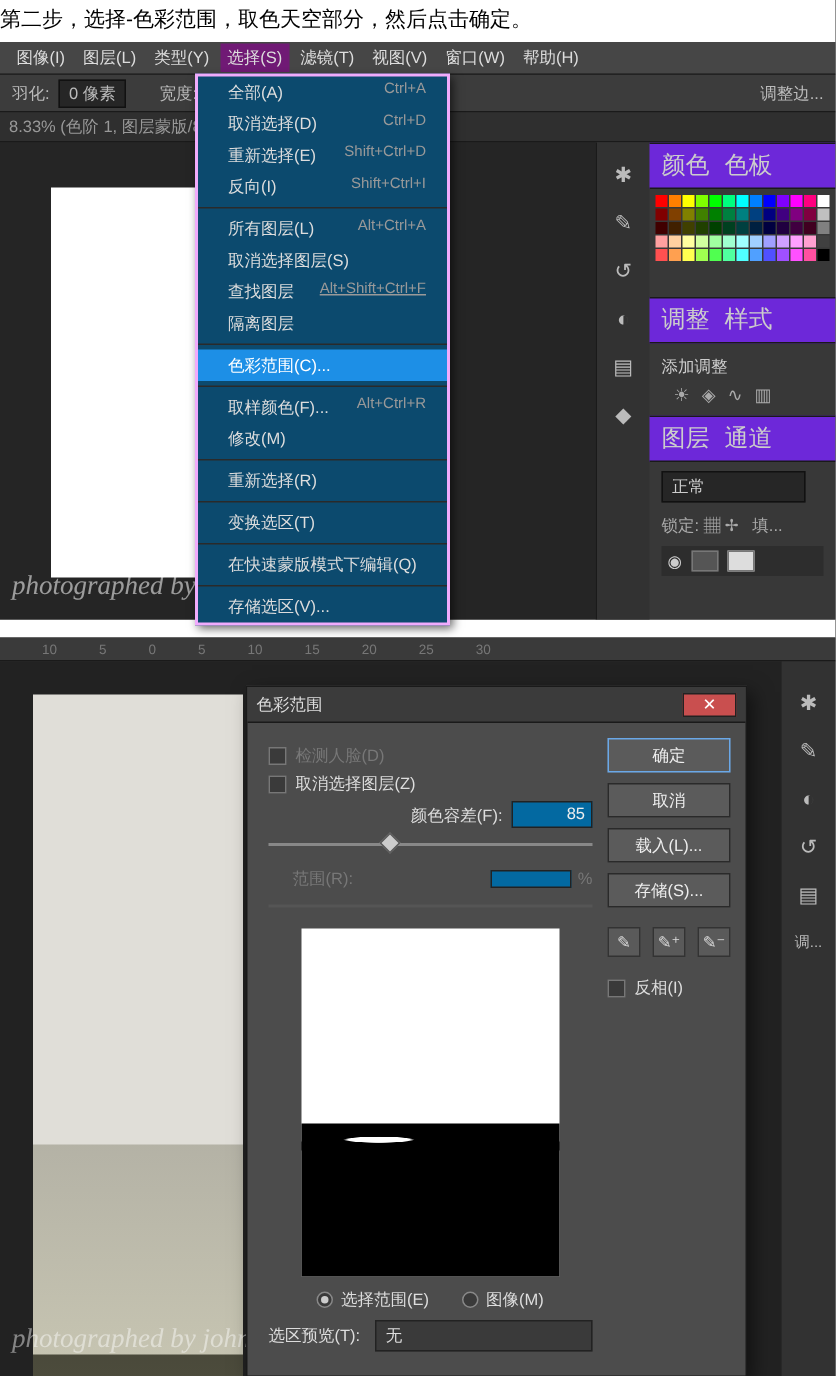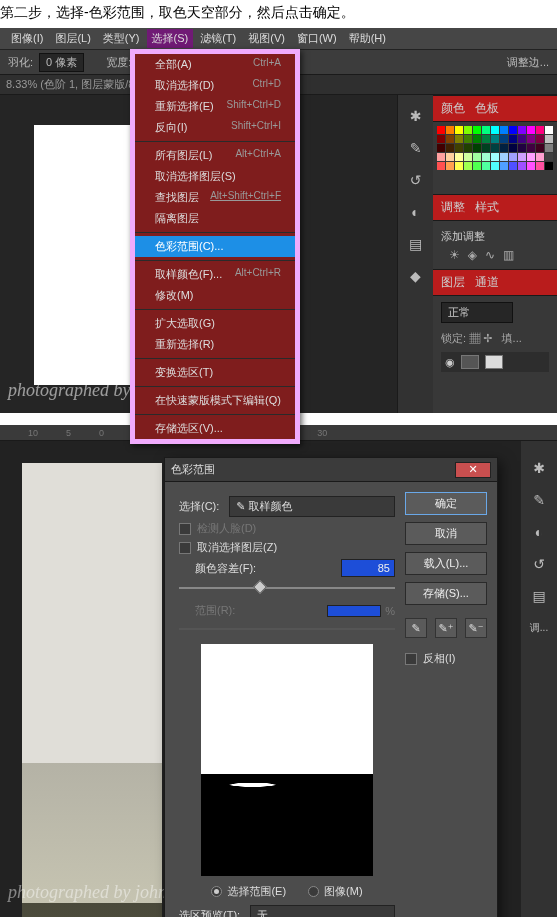--- a/index.html
+++ b/index.html
@@ -9,36 +9,36 @@
 .menubar { display:flex; background:#464646; height:21px; align-items:center; padding:0 6px; gap:2px; }
 .menubar span { padding:2px 5px; color:#ddd; }
 .menubar span.open { background:#701a75; }
 .toolbar { height:26px; background:#3c3c3c; border-top:1px solid #222; border-bottom:1px solid #1a1a1a; display:flex; align-items:center; padding:0 8px; gap:22px; color:#bbb; }
 .toolbar .seg { display:flex; gap:6px; align-items:center; }
 .tabbar { height:20px; background:#2f2f2f; display:flex; align-items:center; padding:0 6px; color:#999; border-bottom:1px solid #1a1a1a; }
 .workrow { display:flex; height:318px; }
 .canvas-area { flex:1; background:#252525; position:relative; overflow:hidden; }
 .canvas-white { position:absolute; left:34px; top:30px; width:210px; height:260px; background:#fff; }
 .watermark { position:absolute; left:8px; bottom:12px; color:rgba(255,255,255,.55); font-style:italic; font-family:cursive; font-size:18px; }
-.dropdown { position:absolute; left:130px; top:21px; width:170px; background:#7f1d1d; border:5px solid #f0abfc; box-shadow:2px 2px 6px rgba(0,0,0,.6); z-index:20; }
+.dropdown { position:absolute; left:130px; top:21px; width:170px; background:#0c4a6e; border:2px solid #f0abfc; box-shadow:2px 2px 6px rgba(0,0,0,.6); z-index:20; }
 .dropdown .mi { display:flex; justify-content:space-between; padding:3px 14px 3px 20px; color:#ddd; font-size:11px; }
 .dropdown .mi.hl { background:#1d8fe6; color:#fff; }
 .dropdown hr { border:none; border-top:1px solid #2a2a2a; margin:3px 0; }
 .rpanel { width:160px; background:#383838; border-left:1px solid #1a1a1a; display:flex; }
 .rpanel .vtab { width:36px; background:#323232; display:flex; flex-direction:column; align-items:center; gap:14px; padding-top:12px; }
 .vtab .ic { width:18px; height:18px; display:flex; align-items:center; justify-content:center; color:#bbb; font-size:14px; }
 .rpanel .pstack { flex:1; display:flex; flex-direction:column; }
 .swatches { height:72px; padding:4px; }
 .swgrid { display:grid; grid-template-columns:repeat(13,8px); grid-auto-rows:8px; gap:1px; }
 .swgrid i { display:block; width:8px; height:8px; }
-.ptitle { background:#b91c1c; padding:4px 8px; font-size:12px; color:#ccc; border-top:1px solid #1a1a1a; border-bottom:1px solid #1a1a1a; }
+.ptitle { background:#6d28d9; padding:4px 8px; font-size:16px; color:#ccc; border-top:1px solid #1a1a1a; border-bottom:1px solid #1a1a1a; }
 .adjust-body { padding:8px; font-size:11px; color:#ccc; height:48px; }
 .icons-row { display:flex; gap:8px; padding:4px 8px; color:#aaa; font-size:12px; }
 .layers { padding:4px 8px; font-size:11px; color:#ccc; height:84px; }
-.layers .combo { background:#262626; border:1px solid #111; padding:2px 6px; margin:2px 0 6px; width:72px; }
+.layers .combo { background:#262626; border:1px solid #111; padding:2px 6px; margin:2px 0 6px; width:96px; }
 .layers .lockrow { padding:2px 0; color:#aaa; }
 .layers .lr { display:flex; align-items:center; gap:6px; background:#2d2d2d; padding:3px 4px; margin-top:4px; }
 .layers .thumb { width:18px; height:14px; background:#555; border:1px solid #777; }
 
 .shot2-body { display:flex; height:492px; position:relative; }
 .ruler-top { height:16px; background:#3a3a3a; border-bottom:1px solid #1a1a1a; color:#777; font-size:9px; padding-left:28px; display:flex; gap:28px; align-items:center; }
 .canvas2 { flex:1; background:#222; position:relative; overflow:hidden; }
 .canvas-white2 { position:absolute; left:22px; top:22px; width:140px; height:440px; background:#e0ded8; }
 .ggrad { position:absolute; left:22px; bottom:10px; width:140px; height:160px; background:linear-gradient(#636148,#9c9a6d); opacity:.35; }
 .rp2 { width:36px; background:#323232; display:flex; flex-direction:column; align-items:center; gap:14px; padding-top:18px; }
@@ -46,21 +46,21 @@
 .dialog { position:absolute; left:164px; top:16px; width:334px; background:#4c4c4c; border:1px solid #1a1a1a; box-shadow:4px 4px 12px rgba(0,0,0,.5); z-index:20; color:#ddd; font-size:11px; }
 .dlg-title { background:#3b3b3b; display:flex; justify-content:space-between; align-items:center; height:24px; padding:0 6px; border-bottom:1px solid #1a1a1a; }
 .dlg-title .x { background:#c94f4f; color:#fff; width:36px; height:16px; display:flex; align-items:center; justify-content:center; font-size:11px; border:1px solid #222; }
 .dlg-body { display:flex; padding:10px 10px 10px 14px; gap:10px; }
 .dlg-left { flex:1; }
 .dlg-right { width:82px; display:flex; flex-direction:column; gap:7px; }
 .dlg-btn { background:#5b5b5b; border:1px solid #2a2a2a; padding:3px 0; text-align:center; color:#eee; font-size:11px; }
 .row { display:flex; align-items:center; gap:6px; margin:4px 0; }
 .combo2 { background:#3a3a3a; border:1px solid #222; padding:2px 6px; flex:1; margin-left:4px; }
 .chk { width:12px;height:12px;border:1px solid #777;background:#3a3a3a;display:inline-block; }
-.numbox { width:54px; background:#1d4ed8; border:1px solid #222; padding:2px 4px; text-align:right; color:#eee; }
+.numbox { width:54px; background:#0369a1; border:1px solid #222; padding:2px 4px; text-align:right; color:#eee; }
 .slider-tr { height:14px; position:relative; margin:2px 0 8px; }
 .slider-tr .track { height:2px; background:#888; position:absolute; left:0; right:0; top:6px; }
 .slider-tr .knob { width:10px;height:10px;background:#ccc;border:1px solid #555;position:absolute;top:1px;left:35%;transform:rotate(45deg); }
 .disabled { color:#777; }
 .preview { width:172px; height:232px; background:#fff; margin:6px auto 8px; position:relative; }
 .preview .blk { position:absolute; left:0; bottom:0; width:100%; height:90px; background:#000; }
 .preview .blk::before { content:""; position:absolute; top:-12px; left:0; right:0; height:18px; background:radial-gradient(ellipse at 30% 60%, #fff 12%, transparent 14%), #000; }
 .radio { width:11px;height:11px;border-radius:50%;border:1px solid #888;background:#3a3a3a;display:inline-flex;align-items:center;justify-content:center; }
 .radio.on::after { content:"";width:5px;height:5px;border-radius:50%;background:#ccc; }
 .eyedrops { display:flex; gap:8px; margin-top:6px; }
@@ -273,24 +273,20 @@
       <div class="mi">
         <span>取样颜色(F)...</span>
         <span style="color: rgb(153, 153, 153); font-size: 10px;">Alt+Ctrl+R</span>
       </div>
       <div class="mi">
         <span>修改(M)</span>
         <span style="color: rgb(153, 153, 153); font-size: 10px;"></span>
       </div>
       <hr>
       <div class="mi">
-        <span>扩大选取(G)</span>
-        <span style="color: rgb(153, 153, 153); font-size: 10px;"></span>
-      </div>
-      <div class="mi">
         <span>重新选择(R)</span>
         <span style="color: rgb(153, 153, 153); font-size: 10px;"></span>
       </div>
       <hr>
       <div class="mi">
         <span>变换选区(T)</span>
         <span style="color: rgb(153, 153, 153); font-size: 10px;"></span>
       </div>
       <hr>
       <div class="mi">
@@ -324,33 +320,29 @@
       <div class="watermark2">photographed by johnomd</div>
     </div>
 
     <div class="dialog">
       <div class="dlg-title">
         <span>色彩范围</span>
         <span class="x">✕</span>
       </div>
       <div class="dlg-body">
         <div class="dlg-left">
-          <div class="row">
-            <span>选择(C):</span>
-            <div class="combo2">✎ 取样颜色</div>
-          </div>
           <div class="row disabled">
               <span class="chk"></span>
               <span>检测人脸(D)</span>
             </div>
           <div class="row">
               <span class="chk"></span>
               <span>取消选择图层(Z)</span>
             </div>
-          <div class="row" style="justify-content:space-between;padding-left:16px">
+          <div class="row" style="justify-content:flex-end;padding-left:16px">
               <span>颜色容差(F):</span>
               <span class="numbox">85</span>
             </div>
           <div class="slider-tr">
               <div class="track"></div>
               <div class="knob"></div>
             </div>
           <div class="row disabled" style="justify-content:space-between;padding-left:16px">
               <span>范围(R):</span>
               <span style="display:flex;gap:4px">

